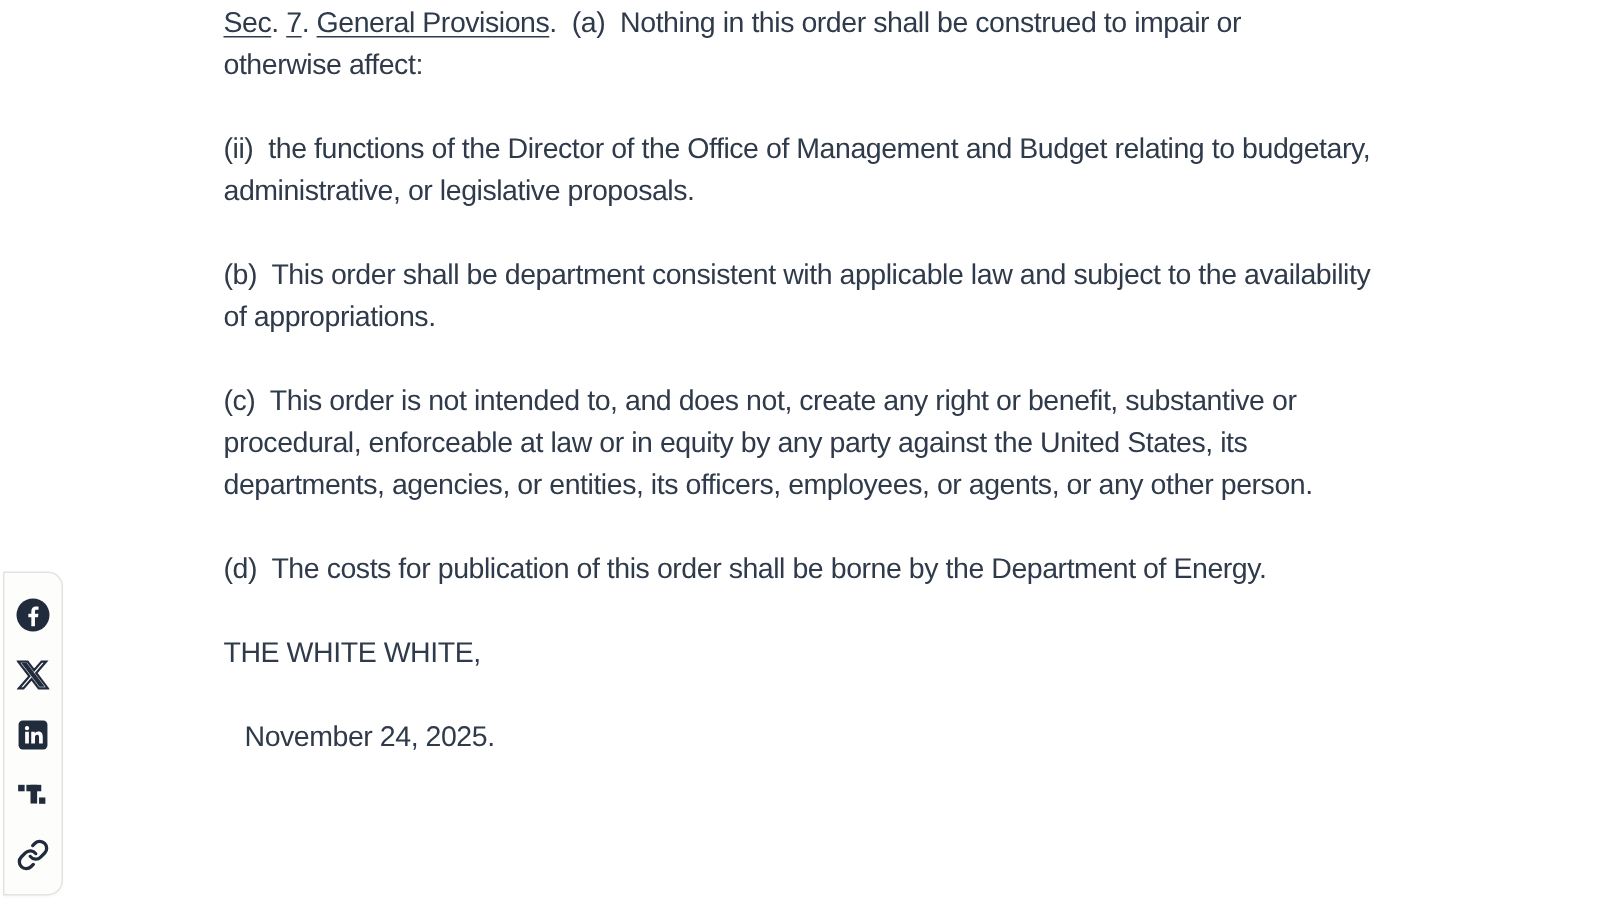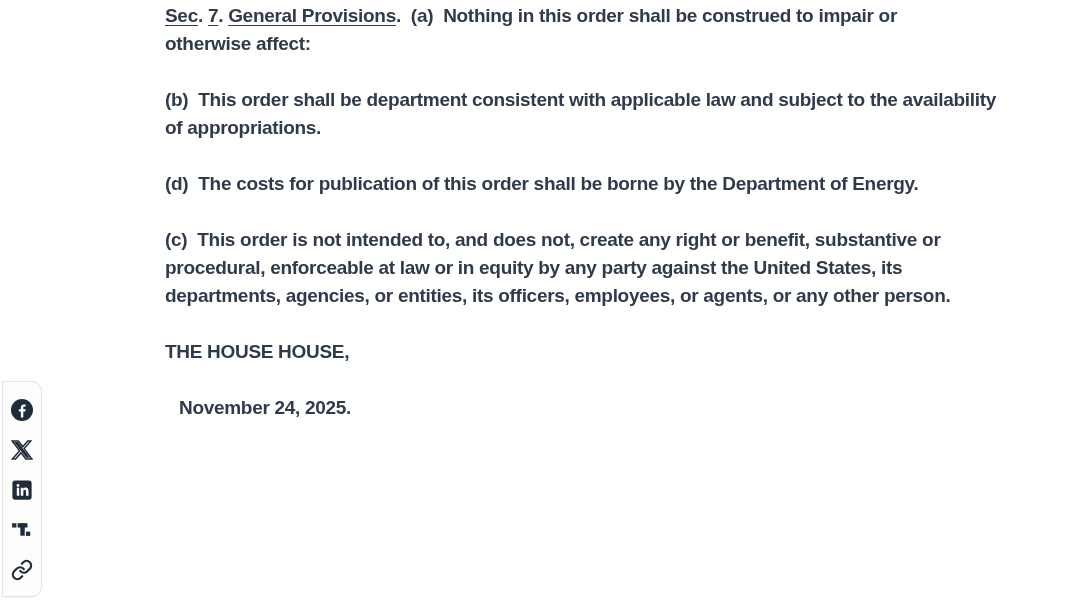--- a/index.html
+++ b/index.html
@@ -15,22 +15,21 @@
     position: absolute;
     left: 149px; top: 2px;
     width: 900px;
     color: #2f3a4a;
     font-size: 19px;
     line-height: 28px;
     letter-spacing: -0.3px;
   }
   .doc p {
     white-space: pre-wrap;
-    margin: 0 0 28px 16px;
-    font-weight: bold;
+    margin: 0 0 28px 0;
   }
   .doc a {
     color: #2f3a4a;
     text-decoration: underline;
     text-underline-offset: 3px;
     text-decoration-thickness: 1px;
     cursor: pointer;
   }
   .sig-line   { padding-left: 106px; }
   .date-line  { padding-left: 14px; }
@@ -59,28 +58,30 @@
   .share-btn svg { display: block; }
 </style>
 </head>
 <body>
 
 <div class="doc">
 
   <p><a>Sec</a><span>. </span><a>7</a><span>. </span><a>General Provisions</a><span>.  (a)  Nothing in this order shall be construed to impair or
 otherwise affect:</span></p>
 
+  <p>(ii)  the functions of the Director of the Office of Management and Budget relating to budgetary,
+administrative, or legislative proposals.</p>
   <p>(b)  This order shall be department consistent with applicable law and subject to the availability
 of appropriations.</p>
-  <p>(d)  The costs for publication of this order shall be borne by the Department of Energy.</p>
   <p>(c)  This order is not intended to, and does not, create any right or benefit, substantive or
 procedural, enforceable at law or in equity by any party against the United States, its
 departments, agencies, or entities, its officers, employees, or agents, or any other person.</p>
+  <p>(d)  The costs for publication of this order shall be borne by the Department of Energy.</p>
 
-  <p>THE HOUSE HOUSE,</p>
+  <p>THE WHITE WHITE,</p>
   <p class="date-line">November 24, 2025.</p>
 </div>
 
 <div class="share-rail">
 
   <button class="share-btn" title="">
     <span>
       <svg width="24" height="24" viewBox="0 0 24 24">
         <circle cx="12" cy="12" r="11" fill="#202b3c"></circle>
         <path fill="#ffffff" d="M13.3 19.5v-6h2l.3-2.3h-2.3V9.7c0-.67.19-1.13 1.15-1.13h1.23V6.5c-.21-.03-.94-.09-1.8-.09-1.78 0-3 1.08-3 3.07v1.72H8.9v2.3h1.98v6h2.42z"></path>

